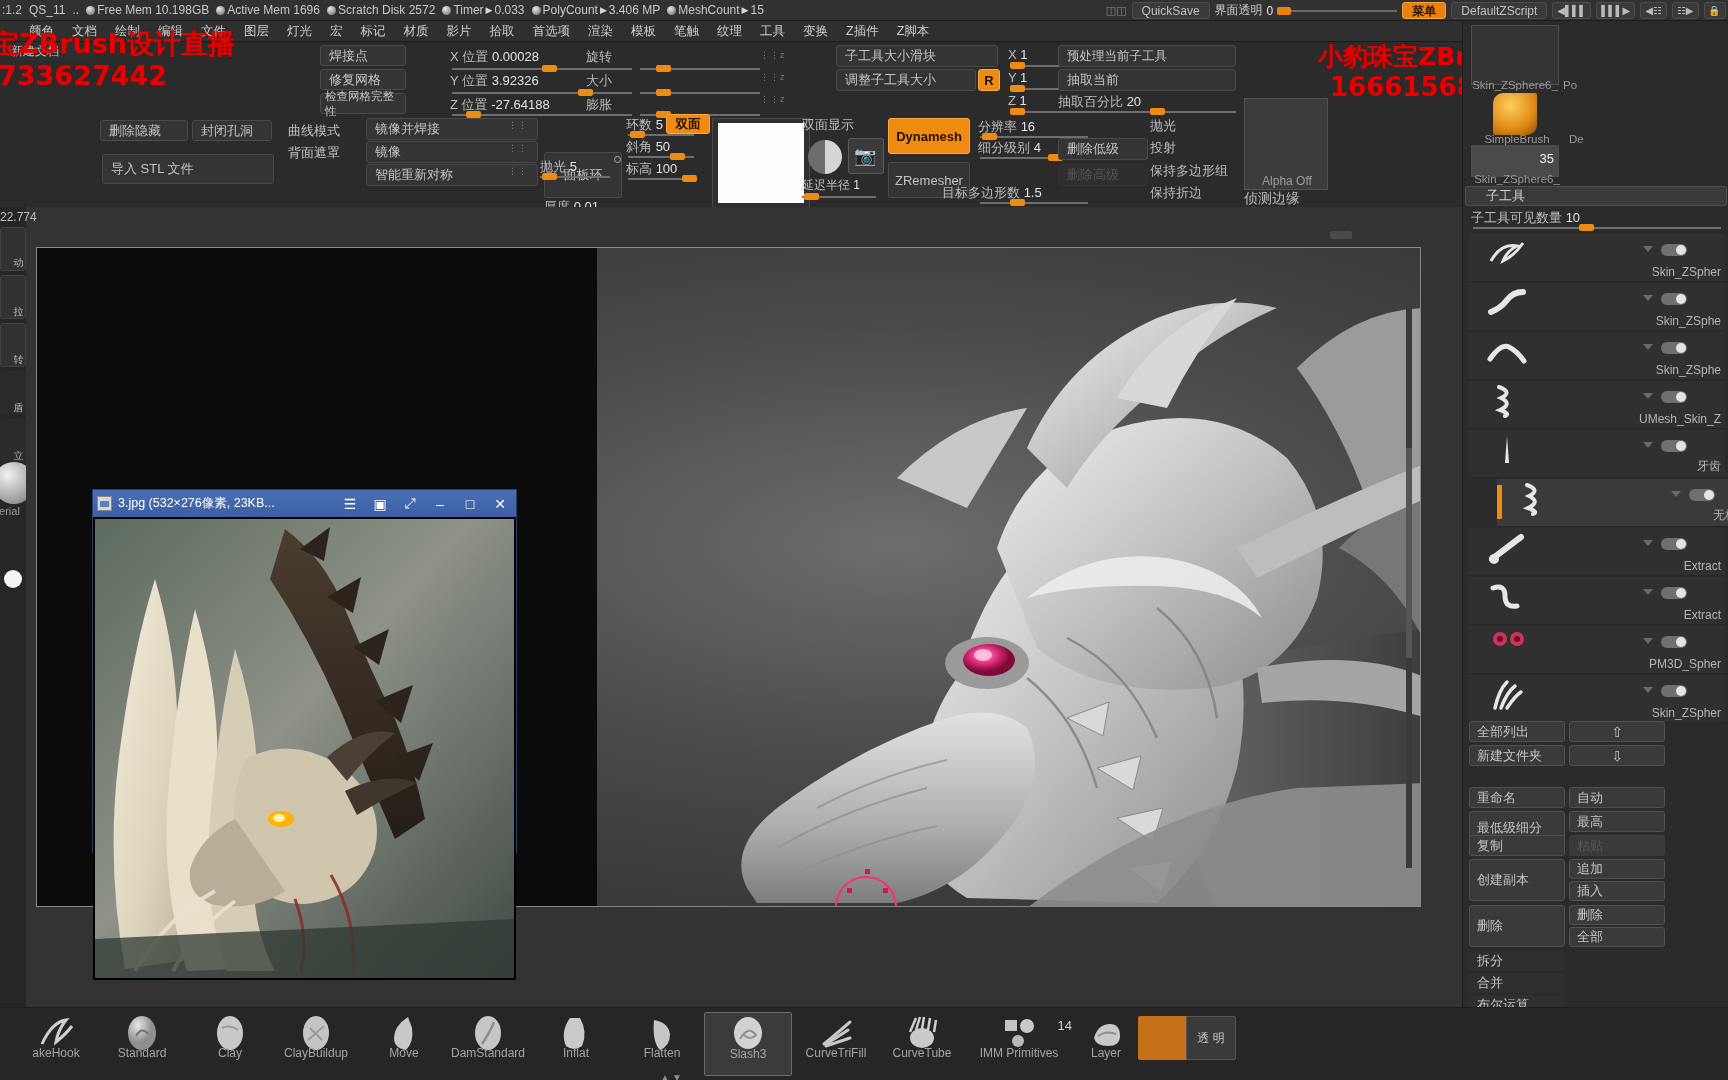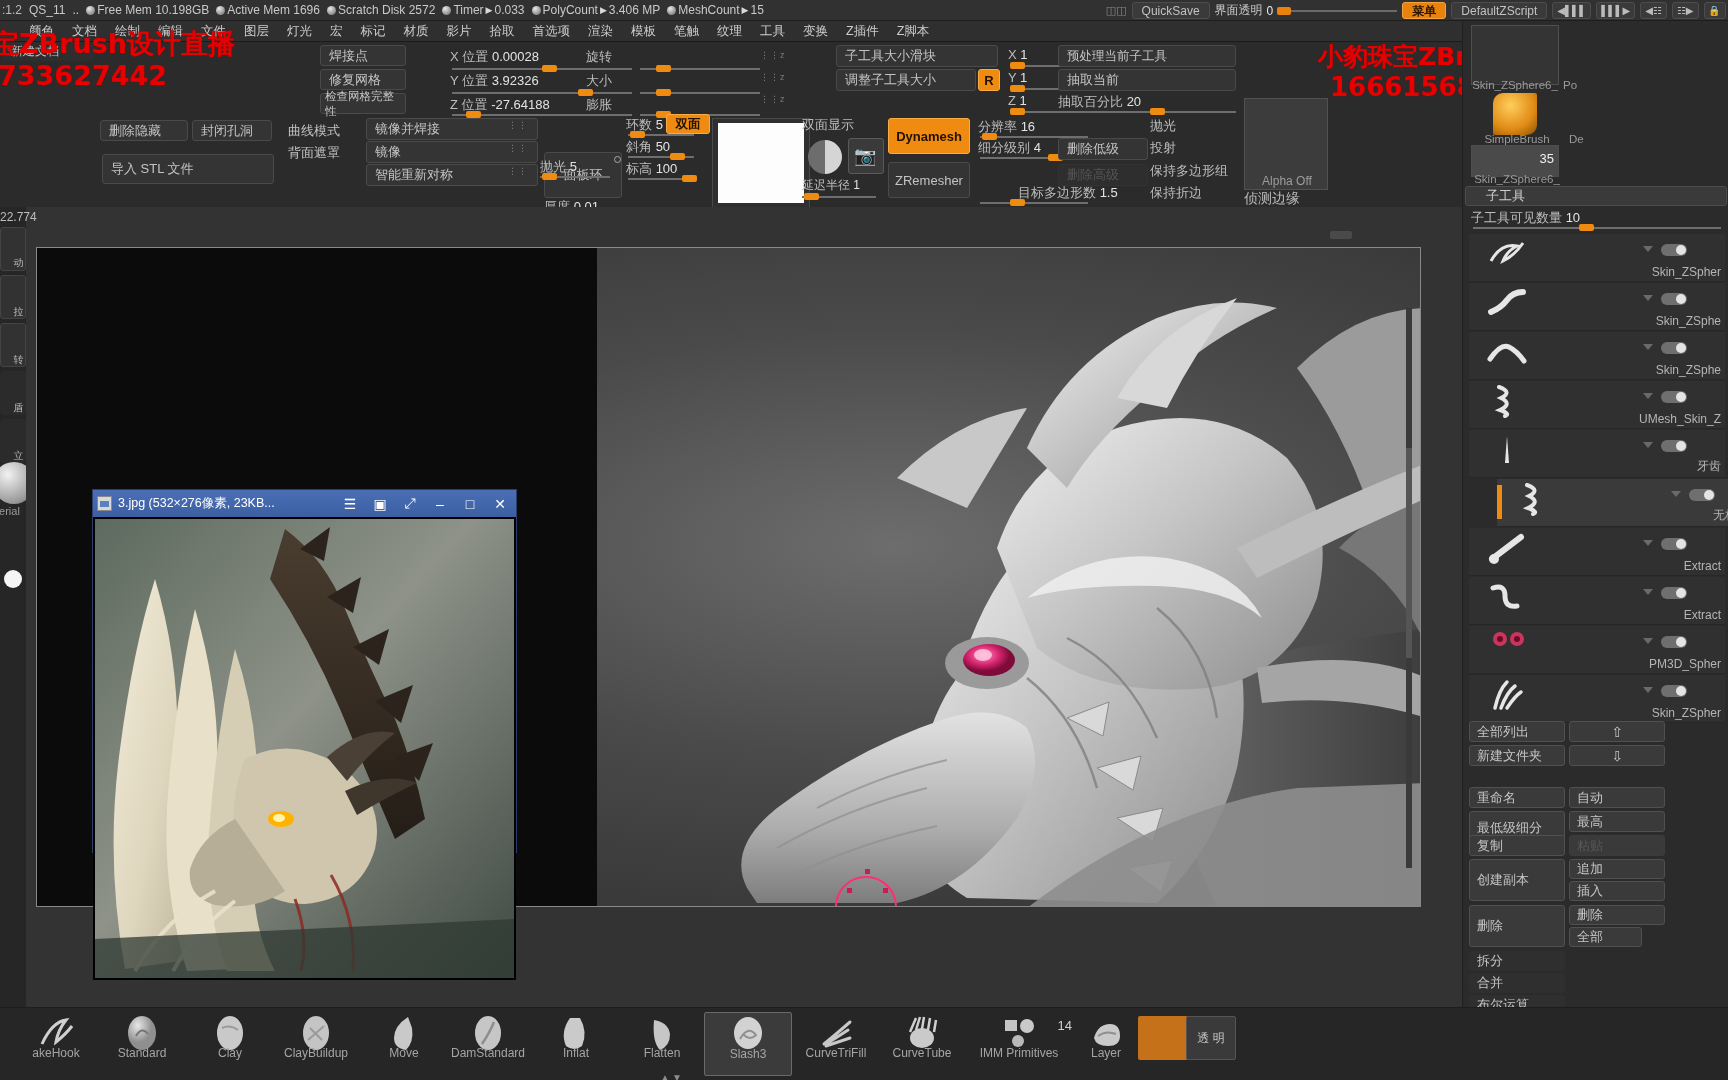--- a/index.html
+++ b/index.html
@@ -382,21 +382,21 @@
     <div class="lbl" style="left:978px;top:97px;">
       <span>细分级别</span>
       <span class="v">4</span>
     </div>
     <div class="track" style="left:980px;top:115px;width:108px;"></div>
     <div class="knob" style="left:1048px;top:112px;"></div>
 
     <div class="pbtn" style="left:1058px;top:96px;width:90px;height:22px;">删除低级</div>
     <div class="pbtn dis" style="left:1058px;top:122px;width:90px;height:22px;border-color:#333;background:#2e2e2e;">删除高级</div>
 
-    <div class="lbl" style="left:1018px;top:142px;">
+    <div class="lbl" style="left:942px;top:142px;">
       <span>目标多边形数</span>
       <span class="v">1.5</span>
     </div>
     <div class="track" style="left:980px;top:160px;width:108px;"></div>
     <div class="knob" style="left:1010px;top:157px;"></div>
 
     <div class="pbtn" style="left:1058px;top:3px;width:178px;height:22px;font-size:12.5px;">预处理当前子工具</div>
     <div class="pbtn" style="left:1058px;top:27px;width:178px;height:22px;">抽取当前</div>
     <div class="lbl" style="left:1058px;top:51px;">
       <span>抽取百分比</span>
@@ -726,21 +726,21 @@
 
     <div class="rbtn" style="left:6px;top:814px;width:96px;height:21px;">复制</div>
     <div class="rbtn dis" style="left:106px;top:814px;width:96px;height:21px;">粘贴</div>
 
     <div class="rbtn" style="left:6px;top:838px;width:96px;height:42px;">创建副本</div>
     <div class="rbtn" style="left:106px;top:838px;width:96px;height:20px;">追加</div>
     <div class="rbtn" style="left:106px;top:860px;width:96px;height:20px;">插入</div>
 
     <div class="rbtn" style="left:6px;top:884px;width:96px;height:42px;">删除</div>
     <div class="rbtn" style="left:106px;top:884px;width:96px;height:20px;">删除</div>
-    <div class="rbtn" style="left:106px;top:906px;width:73px;height:20px;text-align:center;">全部</div>
+    <div class="rbtn" style="left:106px;top:906px;width:96px;height:20px;text-align:center;">全部</div>
 
     <div class="rbtn flat" style="left:6px;top:930px;width:96px;height:20px;">拆分</div>
     <div class="rbtn flat" style="left:6px;top:952px;width:96px;height:20px;">合并</div>
     <div class="rbtn flat" style="left:6px;top:974px;width:96px;height:20px;">布尔运算</div>
     <div class="rbtn flat" style="left:6px;top:996px;width:96px;height:20px;">重建网格</div>
     <div class="rbtn flat" style="left:6px;top:1018px;width:96px;height:20px;">投射</div>
   </div>
 
   <div class="brushbar">
     <div class="brush" style="left:12px;">

